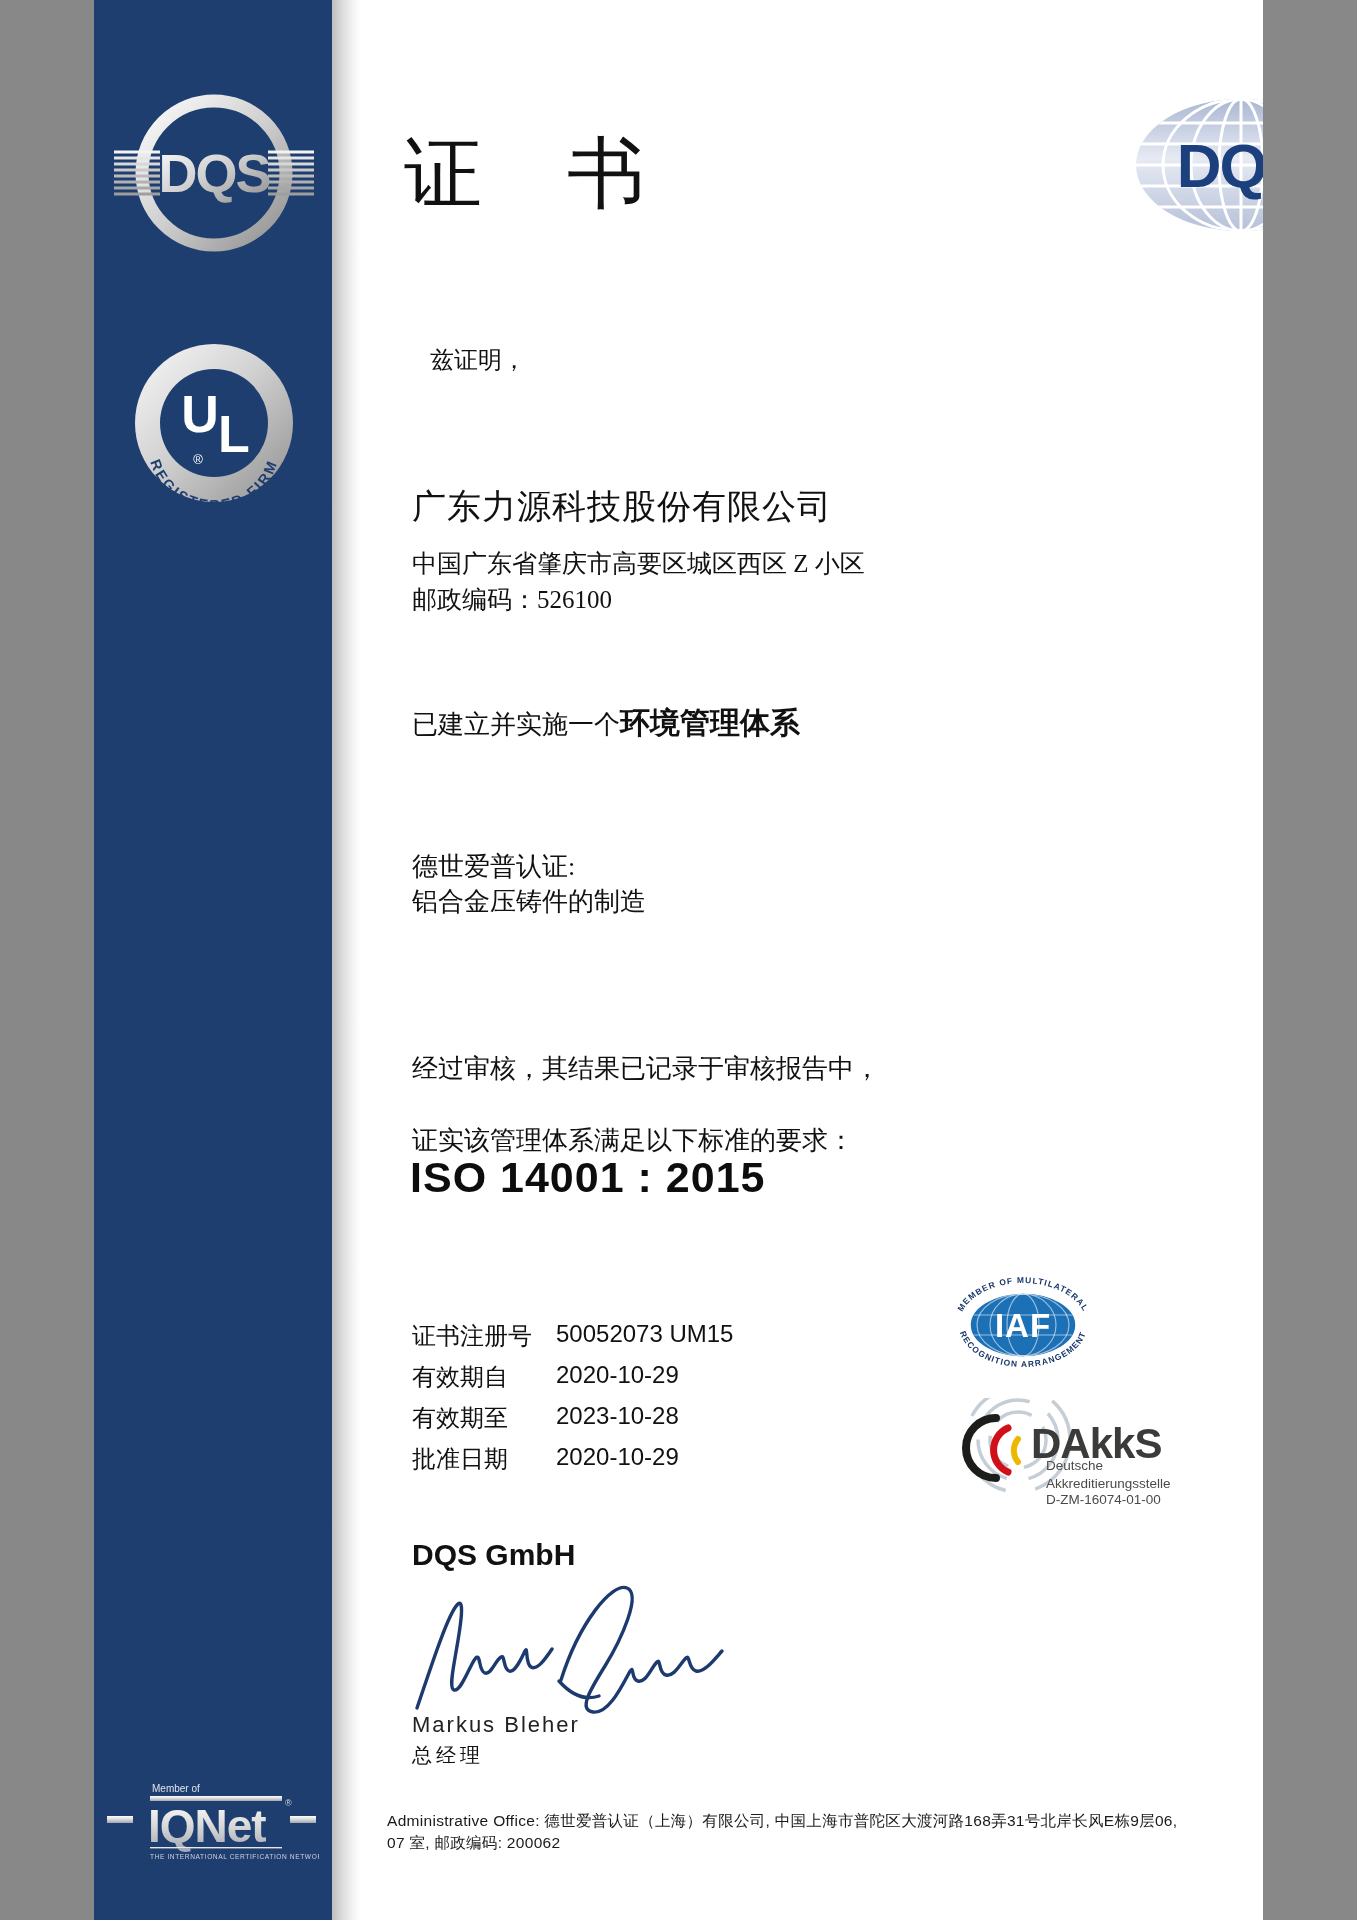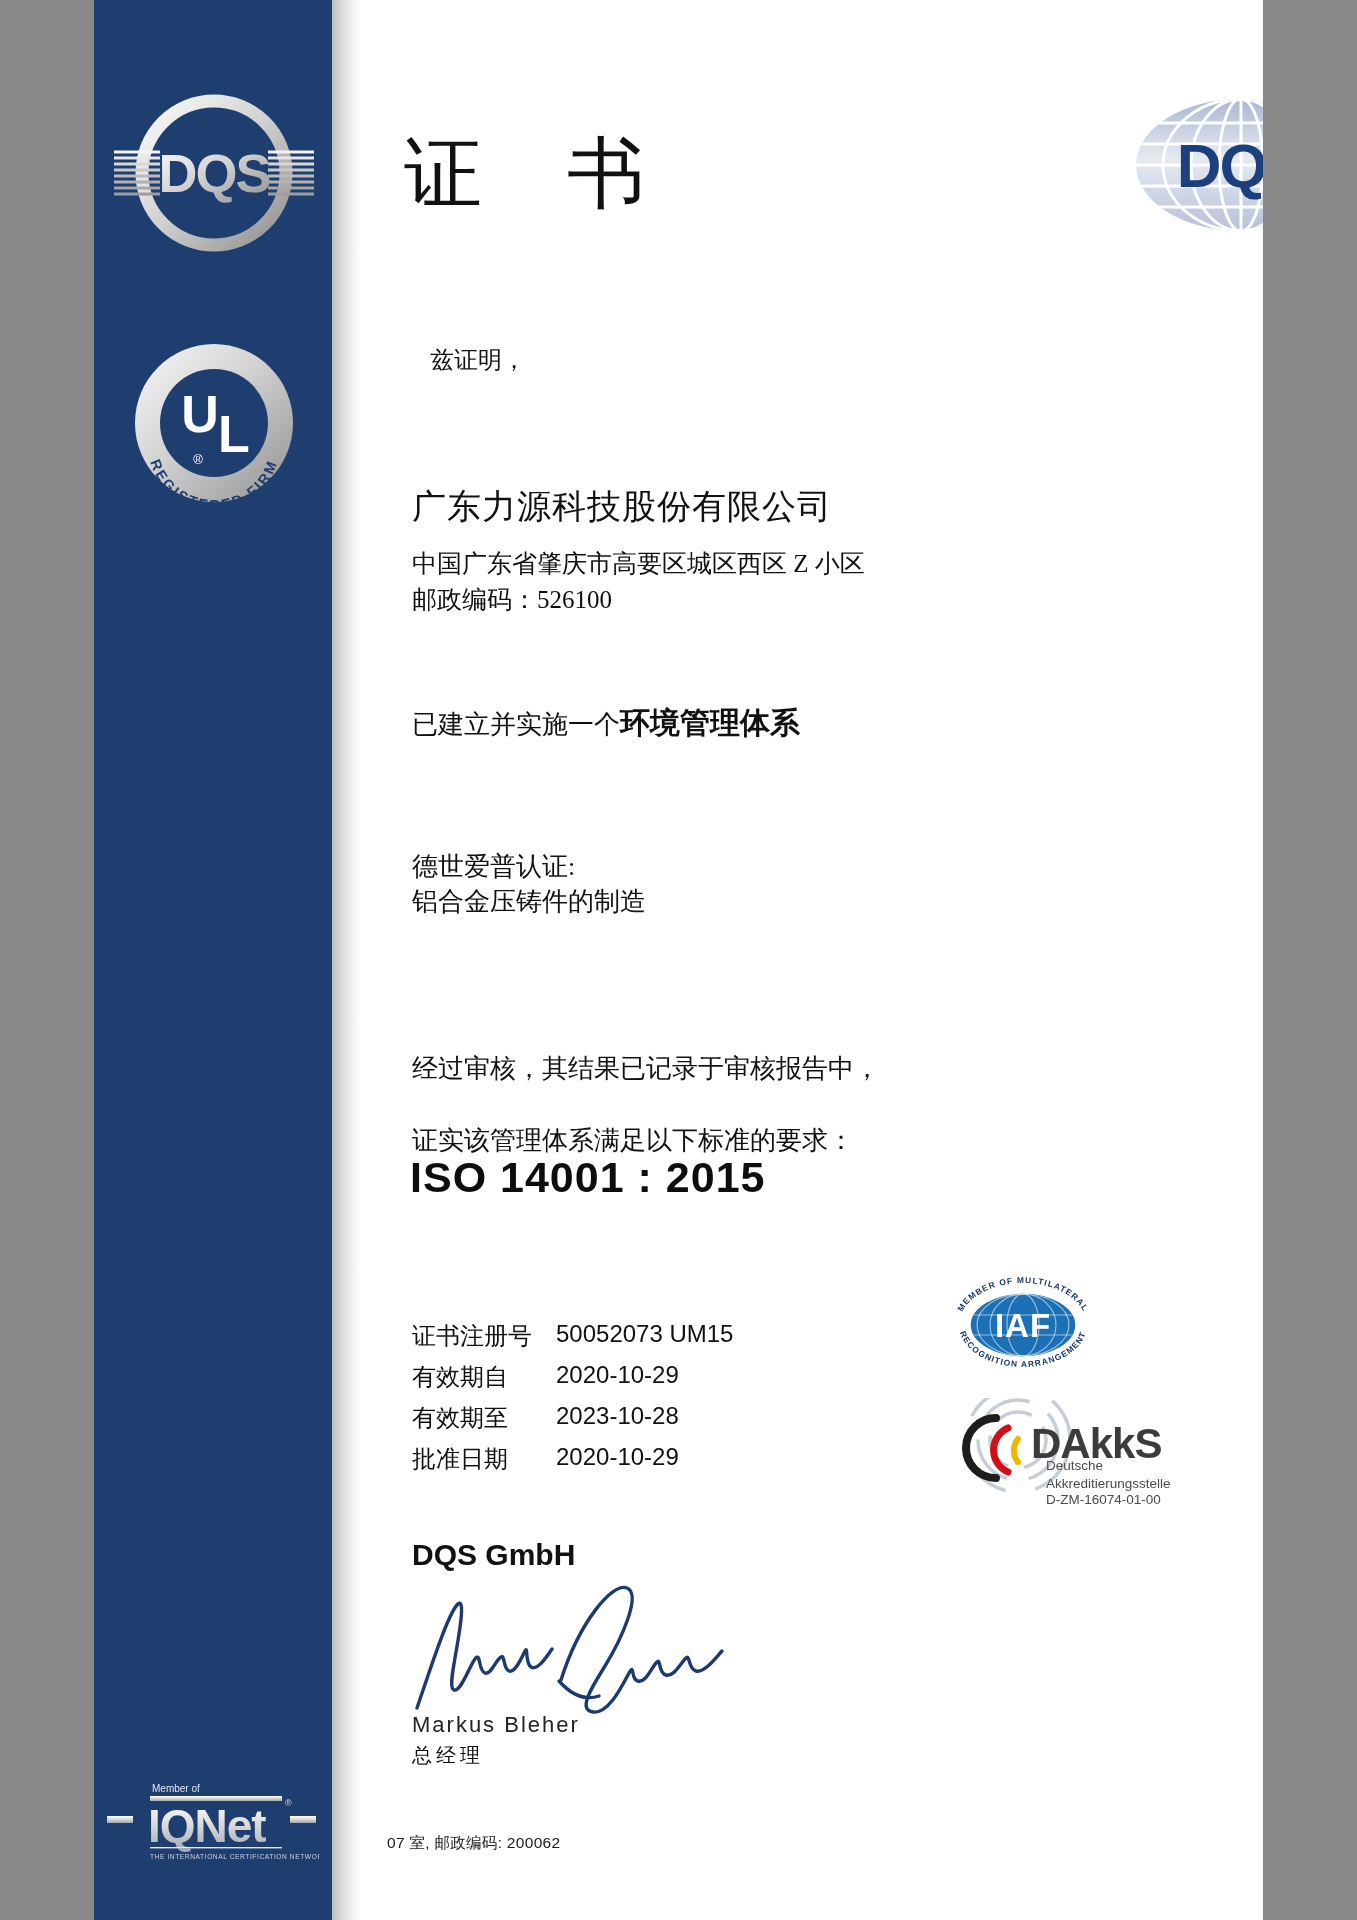--- a/index.html
+++ b/index.html
@@ -207,15 +207,16 @@
     <g fill="none" stroke="#1d3a6e" stroke-width="3.4" stroke-linecap="round" stroke-linejoin="round">
       <path d="M 8 130 C 20 95 38 38 48 27 C 56 18 52 46 47 74 C 44 92 40 110 45 112 C 52 114 60 89 66 81 C 72 73 69 93 76 95 C 82 97 86 83 92 79 C 96 76 94 91 100 93 C 106 95 112 81 116 73 C 119 67 116 85 122 89 C 128 93 137 80 143 71"></path>
       <path d="M 152 102 C 170 45 203 4 218 10 C 233 16 212 62 196 88 C 181 112 169 132 184 134 C 199 136 212 110 220 95 C 226 84 221 101 229 103 C 237 105 242 90 248 84 C 252 80 249 95 257 97 C 265 99 271 86 277 80 C 281 76 279 91 287 93 C 295 95 305 82 313 73"></path>
       <path d="M 150 103 C 158 112 172 124 190 118"></path>
     </g>
   </svg>
 
   <div class="abs sans" id="signer-name">Markus Bleher</div>
   <div class="abs serif" id="signer-title">总经理</div>
 
+  <div class="abs sans footer-line" style="top:1811px">Administrative Office: 德世爱普认证（上海）有限公司, 中国上海市普陀区大渡河路168弄31号北岸长风E栋9层06,</div>
   <div class="abs sans footer-line" style="top:1833px"> 07 室, 邮政编码: 200062</div>
 
 </div>
 
 </body></html>

